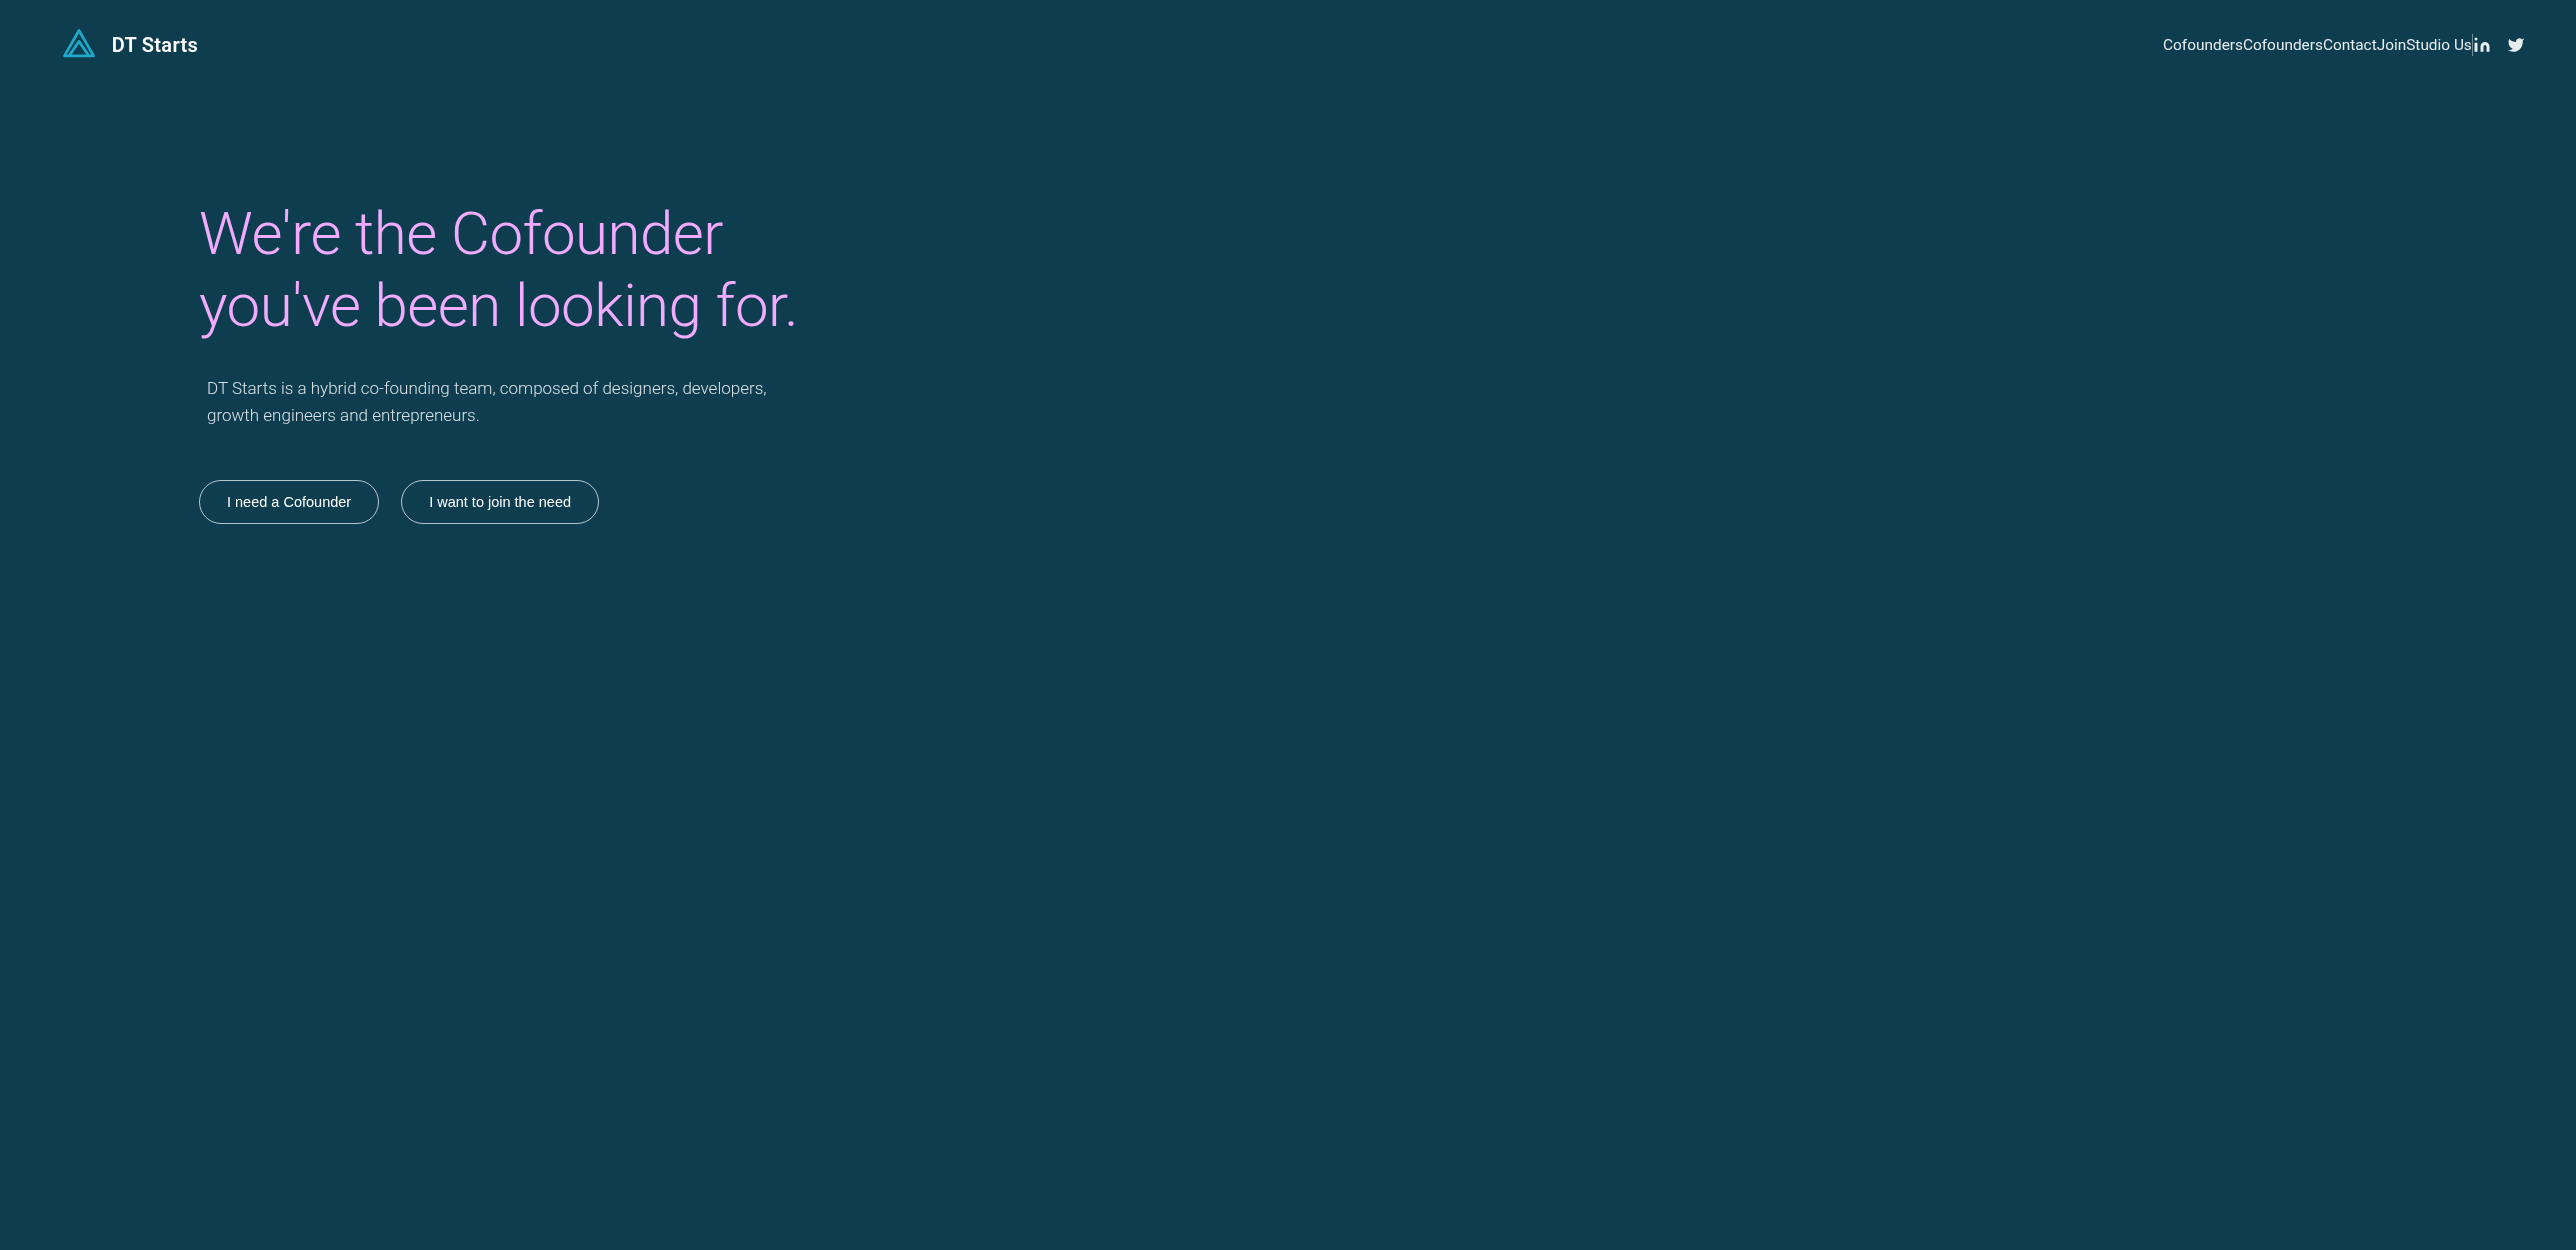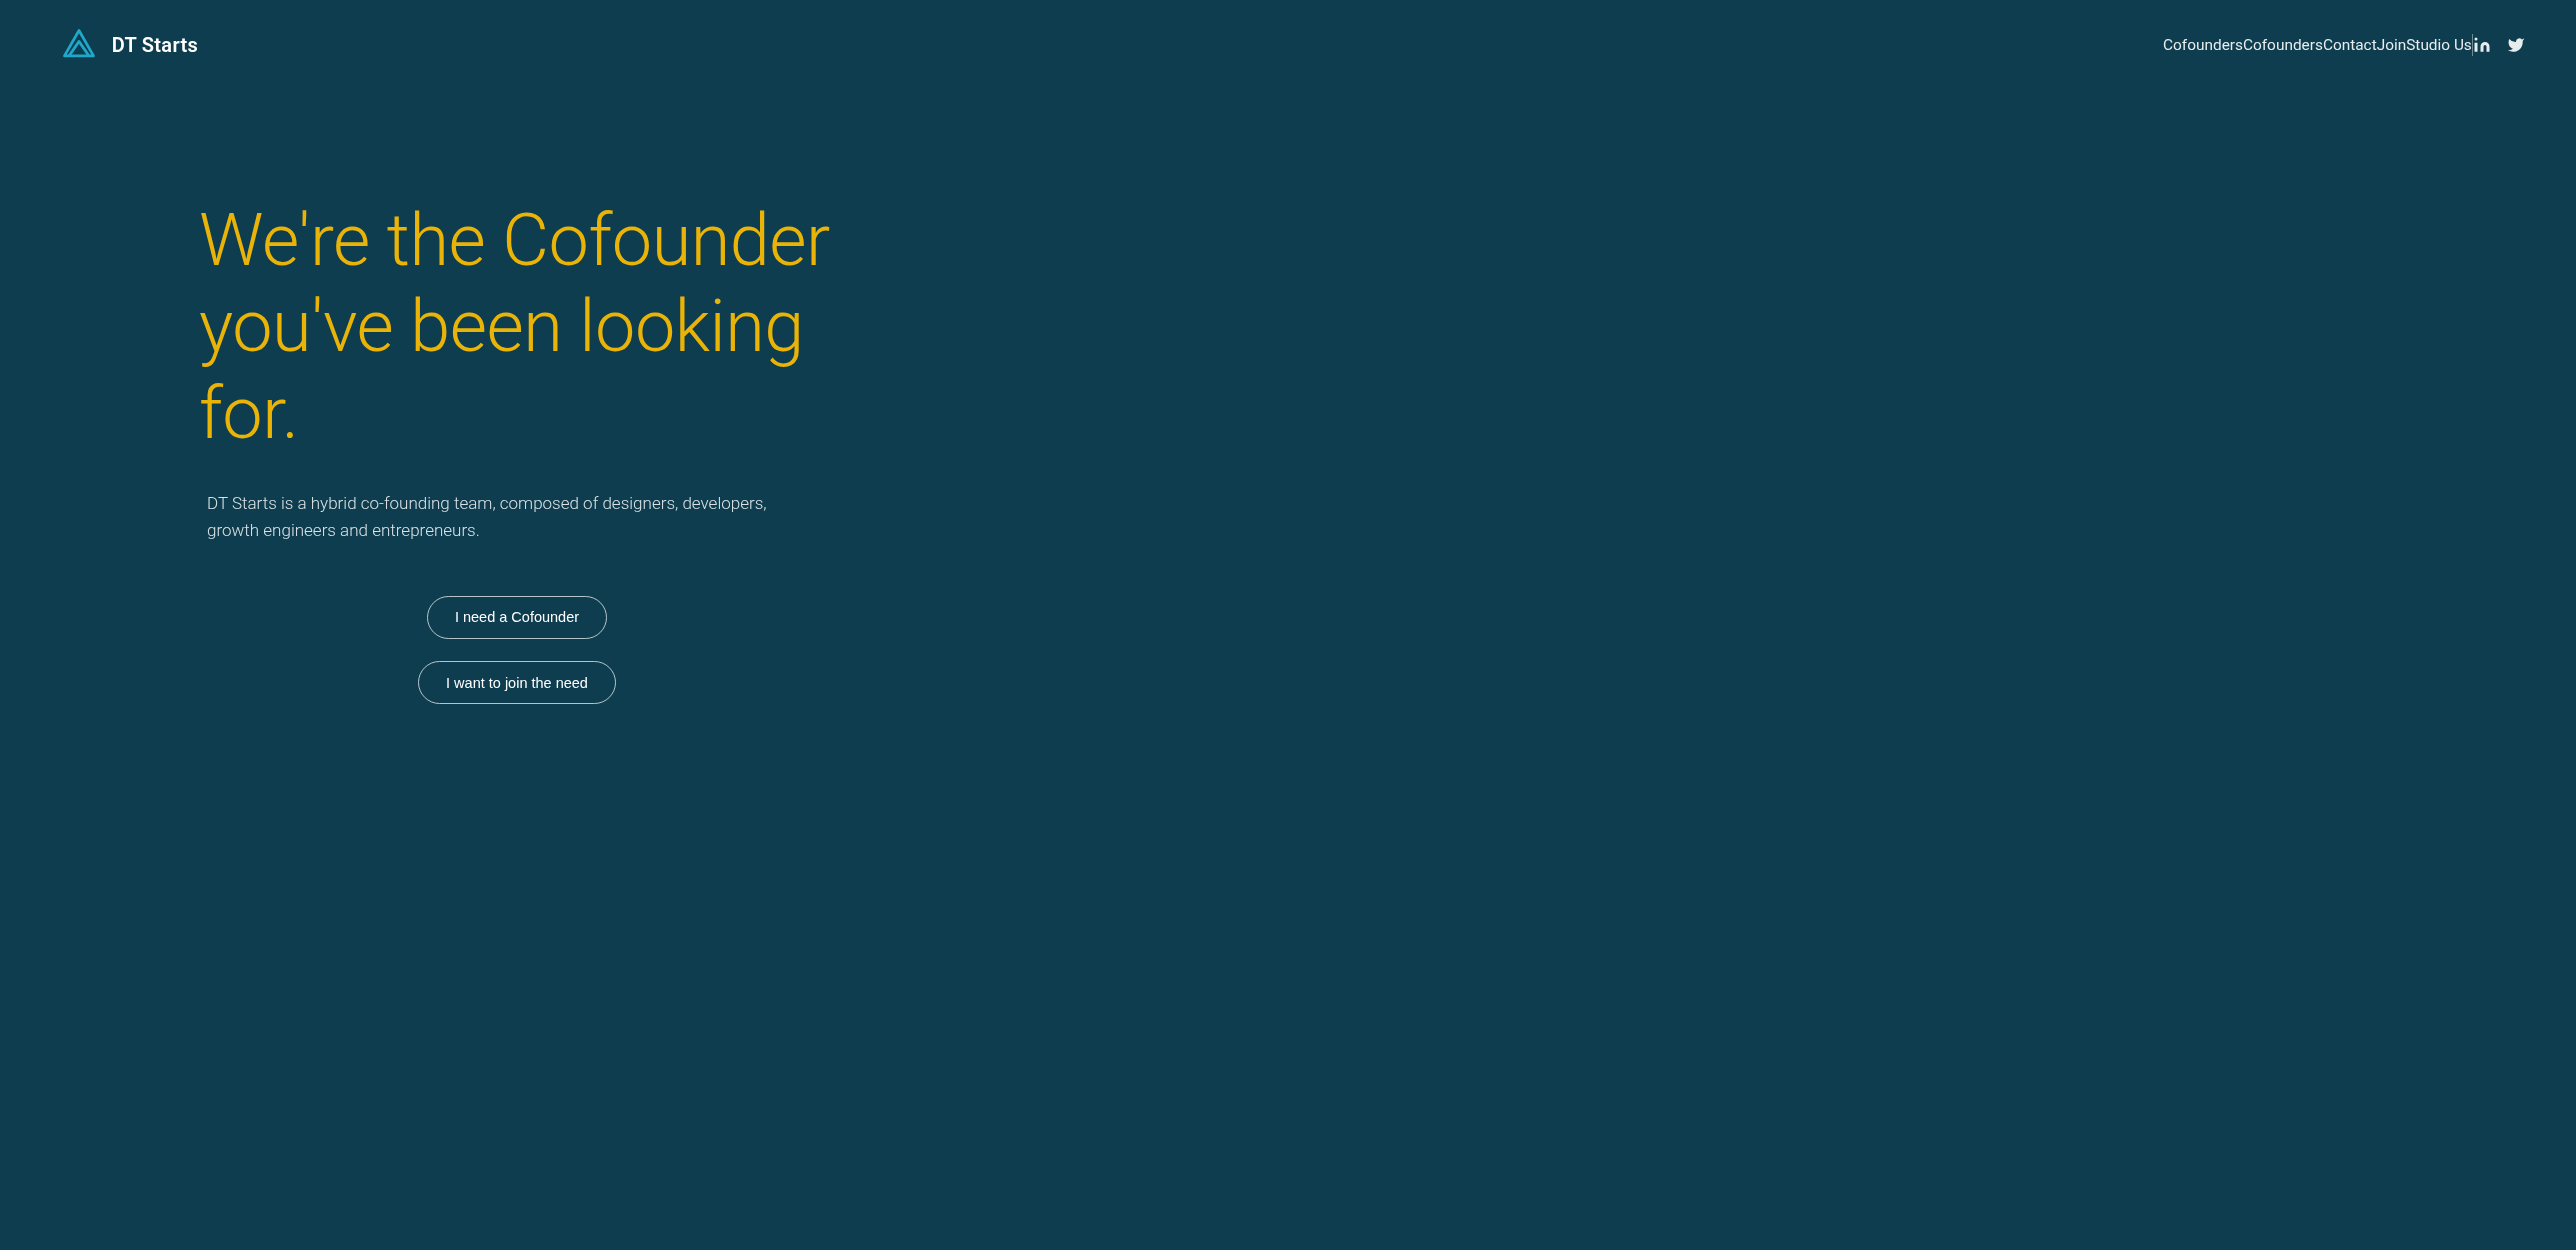--- a/index.html
+++ b/index.html
@@ -67,43 +67,42 @@
       gap: 16.3px;
     }
 
     
     .hero {
       padding: 108px 51px 72px 199px;
       max-width: 886px;
     }
 
     .hero-title {
-      font-size: 72px;
+      font-size: 60px;
       font-weight: 300;
       line-height: 1.2;
-      color: #eab308;
+      color: #f0abfc;
       margin-bottom: 33px;
       letter-spacing: -0.5px;
     }
 
     .hero-subtitle {
       font-size: 17px;
       font-weight: 300;
       line-height: 1.6;
       color: rgba(255,255,255,0.85);
       margin-bottom: 51px;
       max-width: 615px;
       margin-left: 8px;
     }
 
     .hero-buttons {
       display: flex;
       gap: 22px;
       align-items: center;
-      flex-direction: column;
     }
 
     .btn-outline {
       border: 1.4px solid rgba(255,255,255,0.7);
       background: transparent;
       color: #ffffff;
       font-size: 14.5px;
       font-weight: 400;
       padding: 12.7px 27px;
       border-radius: 45px;

